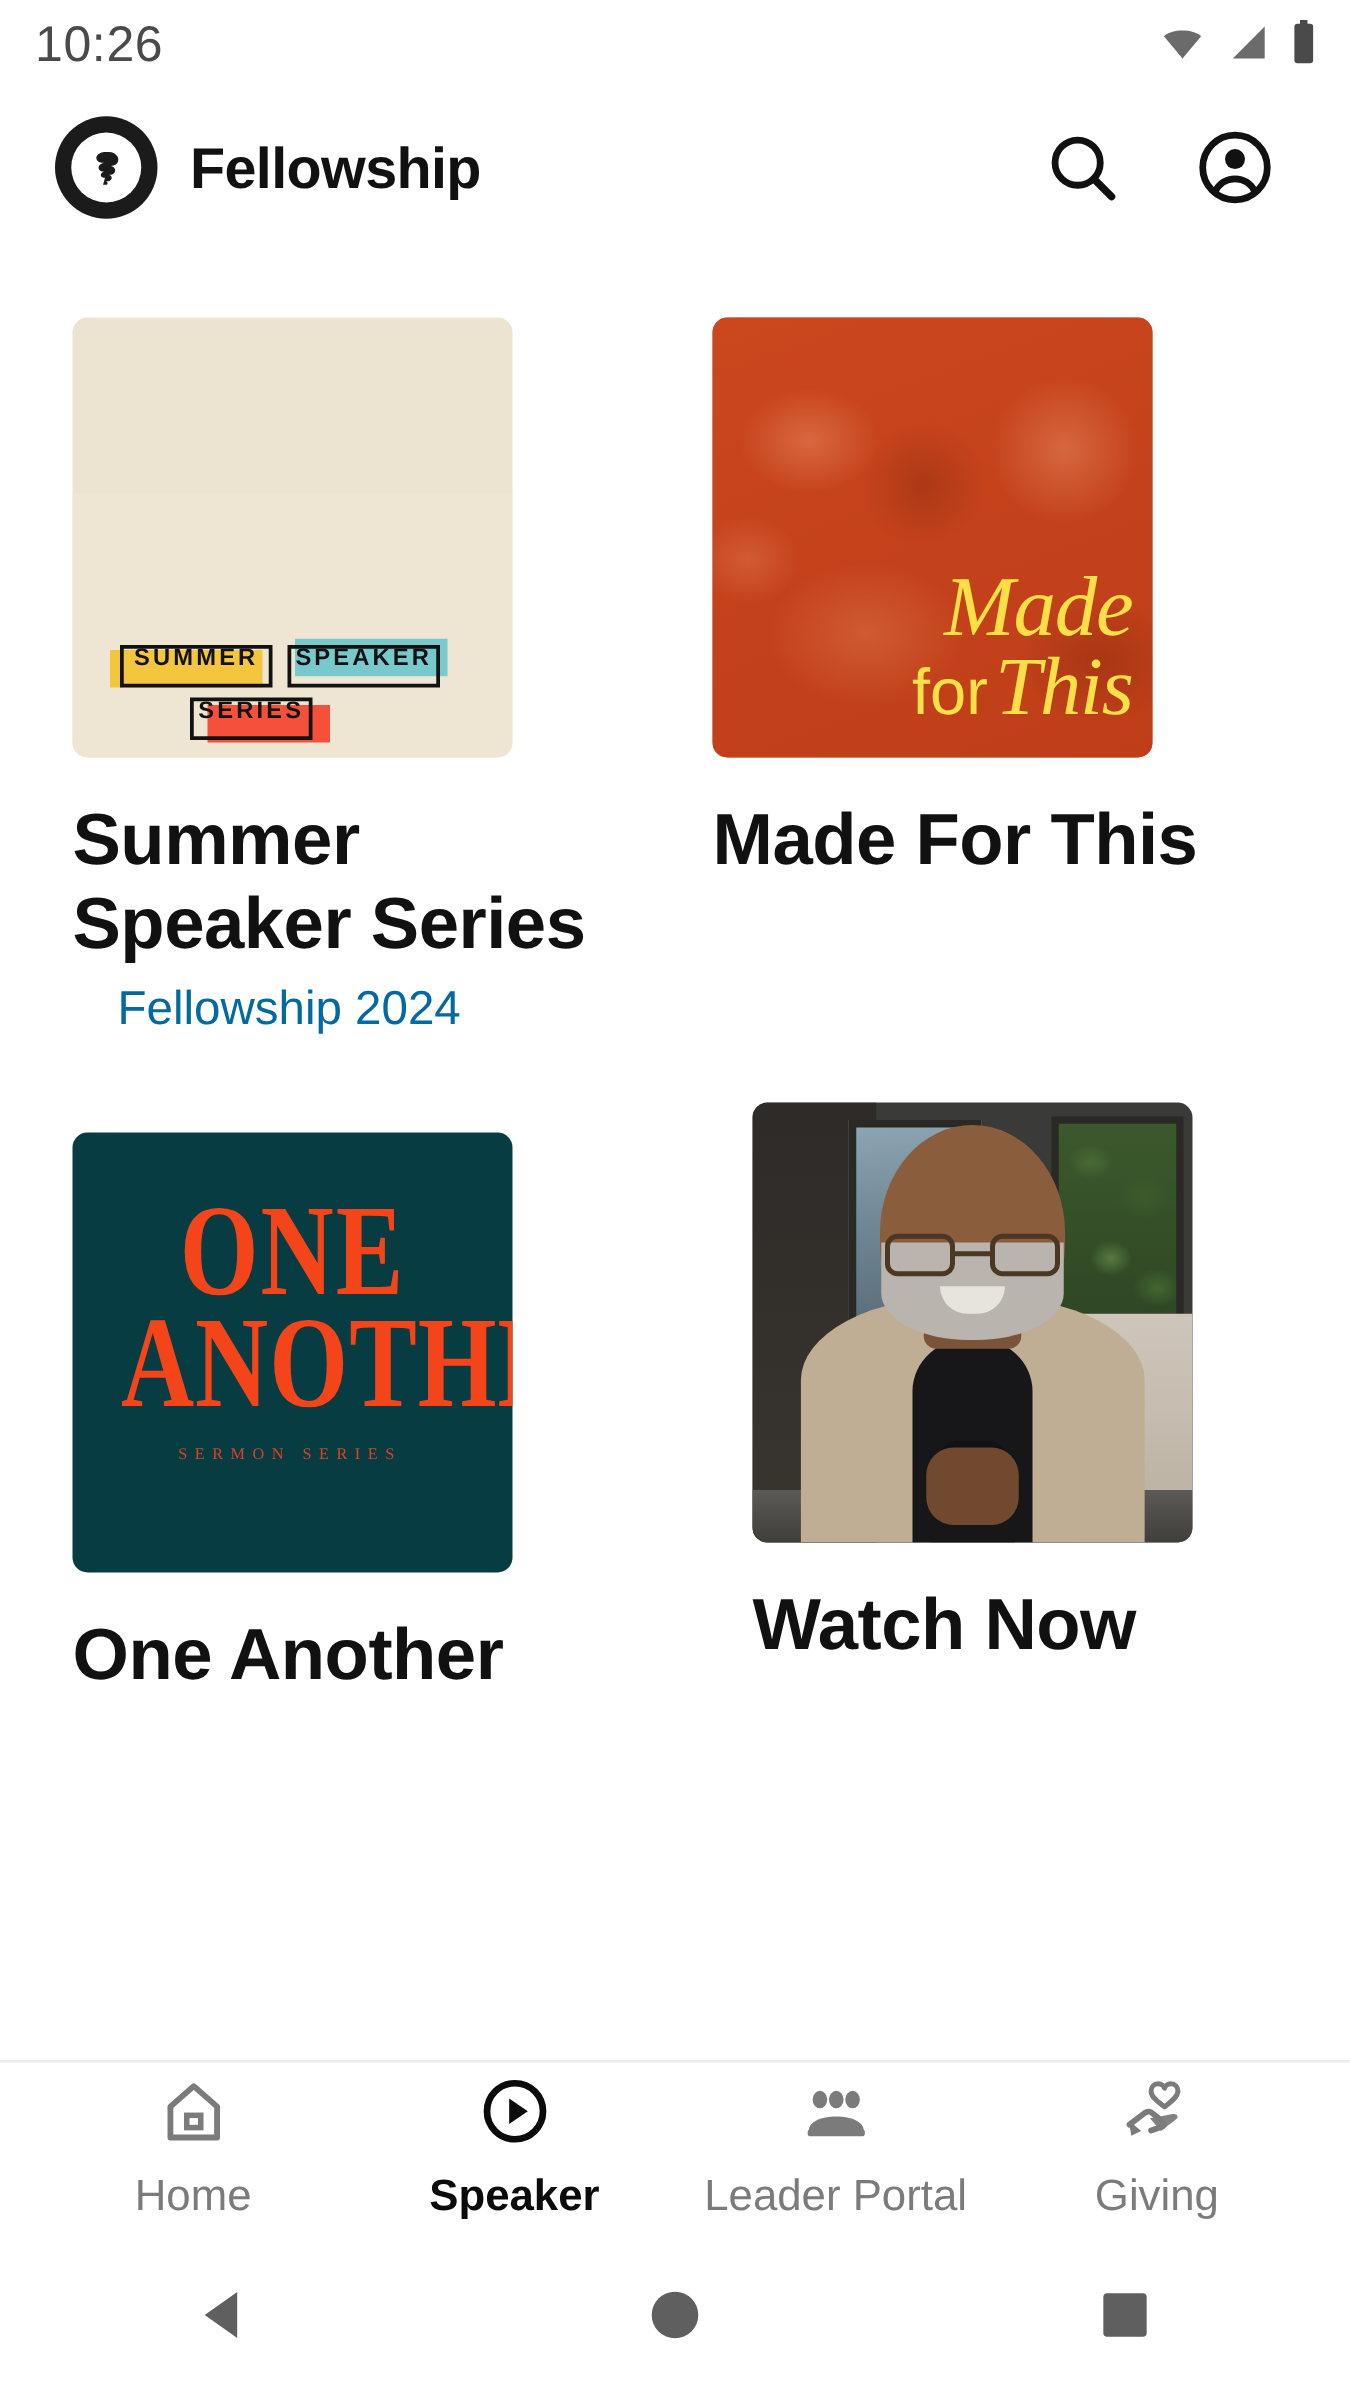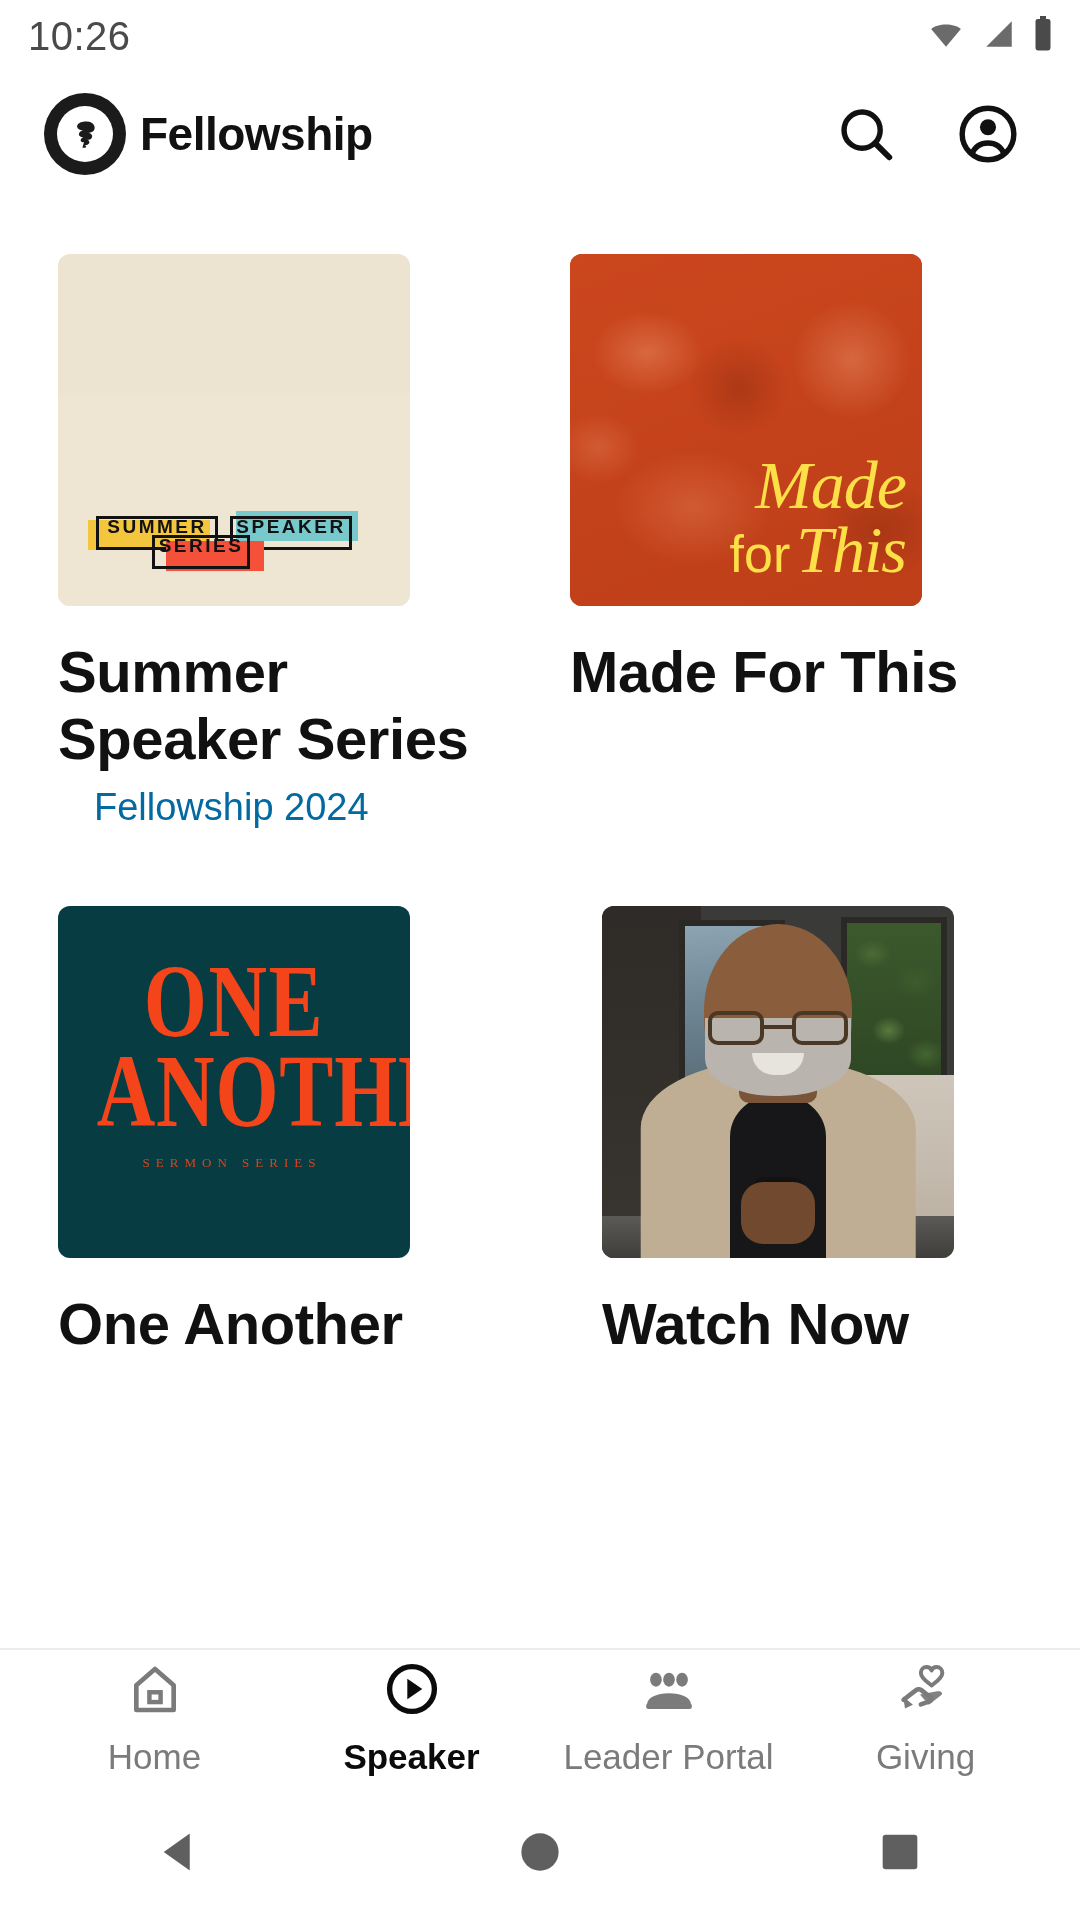--- a/index.html
+++ b/index.html
@@ -17,21 +17,21 @@
     justify-content:space-between; padding:0 26px 0 28px;
   }
   .status-time { font-size:40px; color:#4a4a4a; letter-spacing:0.5px; line-height:1; }
   .status-icons { display:flex; align-items:center; gap:14px; }
 
   
   .appbar {
     height:124px; display:flex; align-items:center;
     padding:0 38px 0 44px;
   }
-  .brand { display:flex; align-items:center; gap:14px; }
+  .brand { display:flex; align-items:center; gap:26px; }
   .logo-circle {
     width:82px; height:82px; border-radius:50%;
     background:#1b1b1b; display:flex; align-items:center; justify-content:center;
     flex:0 0 auto;
   }
   .logo-inner {
     width:56px; height:56px; border-radius:50%; background:#fff;
     display:flex; align-items:center; justify-content:center;
   }
   .app-title { font-size:46px; font-weight:bold; color:#111; letter-spacing:-0.5px; }
@@ -63,21 +63,21 @@
   .blk-row { position:relative; height:38px;text-align:center; }
   .blk { position:absolute; display:flex; align-items:center; justify-content:center; }
   .blk .fill { position:absolute; top:4px; left:-8px; width:100%; height:30px; }
   .blk .outline { position:absolute; top:0; left:0; width:100%; height:34px; border:3px solid #121212; }
   .blk .txt {
     position:relative; z-index:3; font-size:19px; font-weight:bold;
     letter-spacing:2.5px; color:#121212; font-family:"Liberation Sans", sans-serif;
   }
   #sss-summer { left:6px; width:122px; }
   #sss-speaker { left:140px; width:122px; }
-  #sss-series  { left:62px; top:19px; width:98px; }
+  #sss-series  { left:62px; top:42px; width:98px; }
 
   
   .art-mft { background:#c8451f; }
   .mft-photo { position:absolute; inset:0;
     background:
       radial-gradient(ellipse 80px 60px at 22% 28%, rgba(255,180,140,.55), transparent 70%),
       radial-gradient(ellipse 70px 70px at 48% 38%, rgba(120,35,10,.55), transparent 72%),
       radial-gradient(ellipse 85px 85px at 80% 30%, rgba(255,190,150,.5), transparent 70%),
       radial-gradient(ellipse 110px 80px at 35% 72%, rgba(245,160,120,.45), transparent 72%),
       radial-gradient(ellipse 90px 70px at 88% 78%, rgba(110,30,8,.5), transparent 72%),
@@ -281,21 +281,21 @@
         <div class="art art-oa">
           <div class="oa-wrap">
             <div class="oa-one">ONE</div>
             <div class="oa-another">ANOTHER</div>
             <div class="oa-sub">SERMON SERIES</div>
           </div>
         </div>
         <div class="card-title">One Another</div>
       </div>
 
-      <div class="cell" style="margin-top:78px;padding-left:32px;">
+      <div class="cell" style="margin-top:54px;padding-left:32px;">
         <div class="art art-wn">
           <div class="wn-scene">
             <div class="wn-walldark"></div>
             <div class="wn-window"></div>
               <div class="wn-win-frame"></div>
             <div class="wn-greenery"></div>
               <div class="wn-winR-frame"></div>
             <div class="wn-brick"></div>
             <div class="wn-floor"></div>
             <div class="wn-body"></div>

